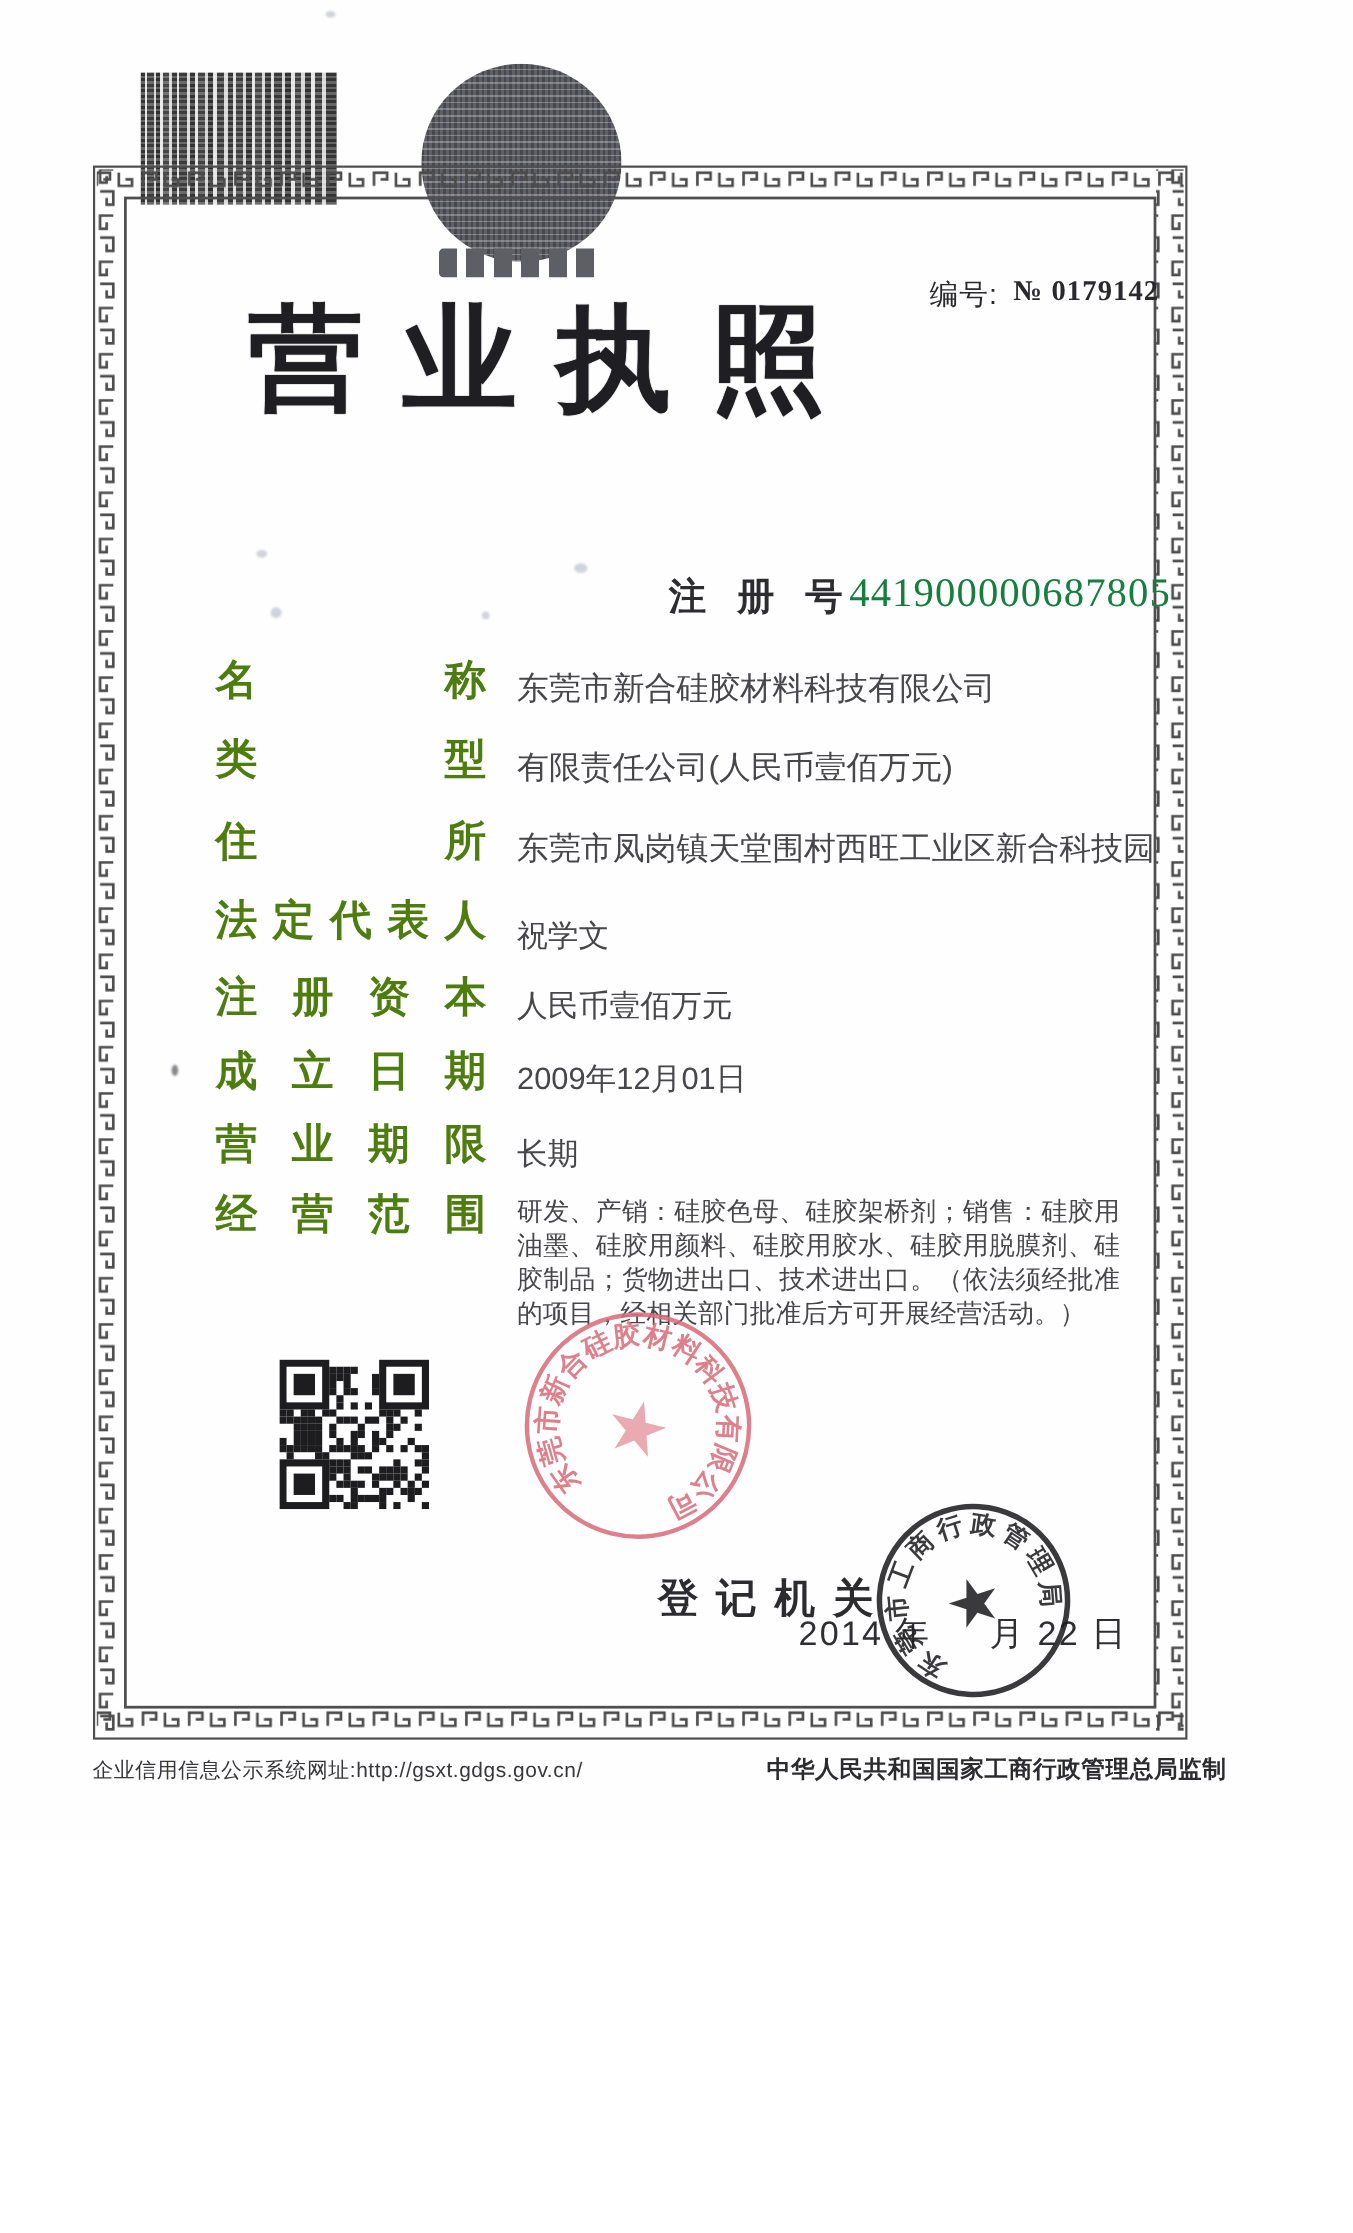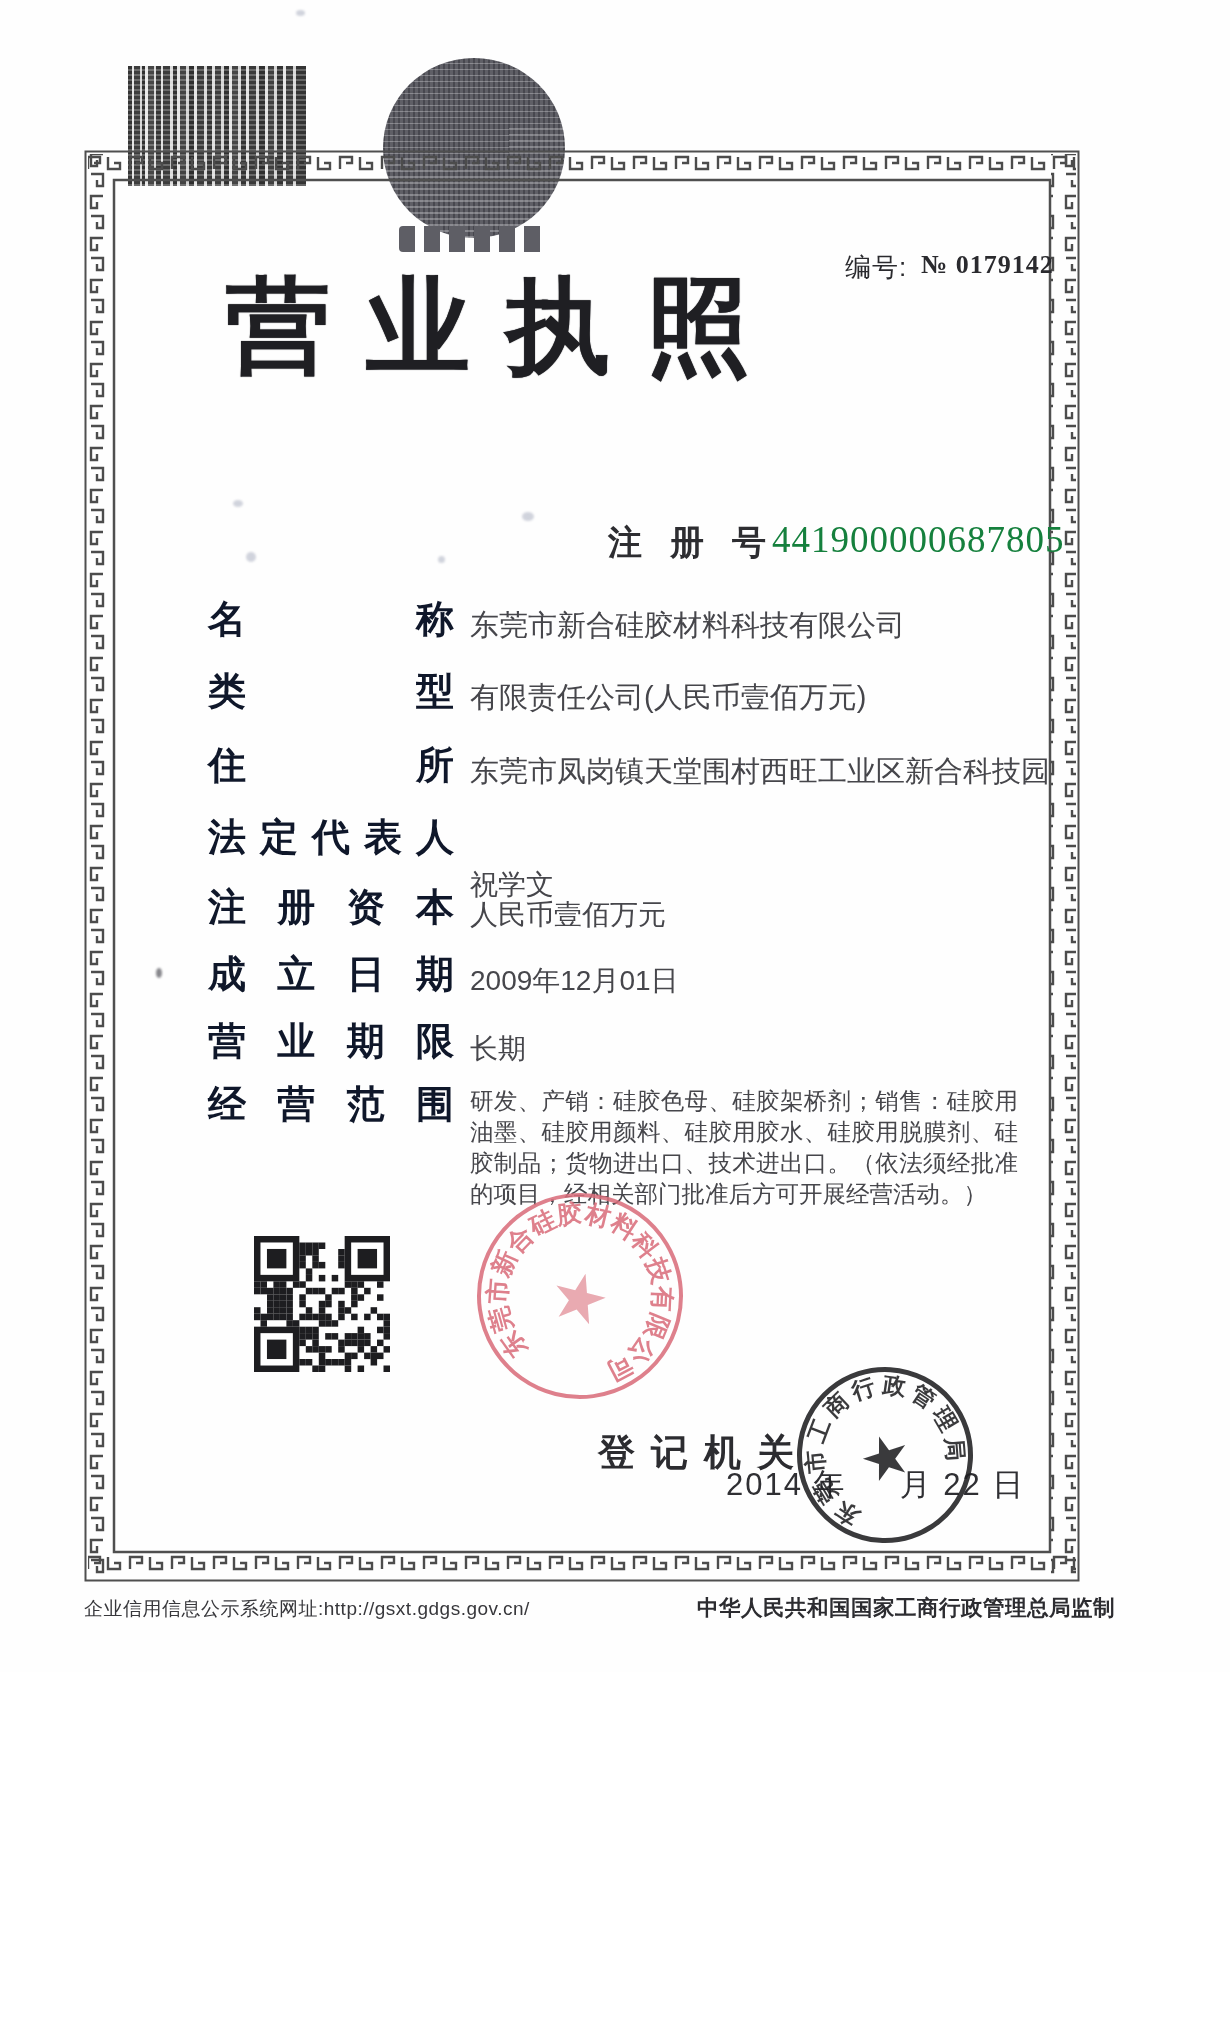--- a/index.html
+++ b/index.html
@@ -42,21 +42,21 @@
   .serial{position:absolute;left:845px;top:250px;font-size:26px;color:#2a2a2e;display:flex;gap:14px;letter-spacing:1px;}
   .serial .no{font-family:"Liberation Serif",serif;font-weight:700;}
   .title{
     position:absolute;left:226px;top:258px;font-size:104px;font-weight:700;color:#1f1f23;
     letter-spacing:36px;white-space:nowrap;text-shadow:0 0 1px #1f1f23;
   }
   .reg-label{position:absolute;left:608px;top:520px;width:158px;font-size:34px;font-weight:600;color:#2d2d31;
     text-align:justify;text-align-last:justify;}
   .reg-value{position:absolute;left:772px;top:518px;font-size:37px;color:#15803d;
     font-family:"Liberation Serif",serif;letter-spacing:1px;}
-  .flabel{position:absolute;left:208px;width:246px;font-size:38px;font-weight:600;color:#0f172a;
+  .flabel{position:absolute;left:196px;width:246px;font-size:38px;font-weight:600;color:#4d7c0f;
     text-align:justify;text-align-last:justify;line-height:1.15;}
   .fvalue{position:absolute;left:470px;color:#46464b;}
   .v-lg{font-size:29px;}
   .v-md{font-size:28px;}
   .v-sm{font-size:23.5px;line-height:31px;width:548px;text-align:justify;}
   .registrar-label{position:absolute;left:598px;top:1428px;width:196px;font-size:37px;font-weight:600;color:#2c2c30;
     text-align:justify;text-align-last:justify;z-index:1;}
   .reg-date{position:absolute;left:726px;top:1464px;font-size:31px;color:#2f2f33;white-space:pre;letter-spacing:2px;z-index:1;}
   .footer-left{position:absolute;left:84px;top:1596px;font-size:19px;color:#37373b;letter-spacing:.5px;}
   .footer-right{position:absolute;left:697px;top:1593px;font-size:21.5px;color:#2c2c30;letter-spacing:.5px;font-weight:600;}
@@ -112,21 +112,21 @@
   <div>
     <div class="flabel" style="top:670px">类 型</div>
     <div class="fvalue v-lg" style="top:678px">有限责任公司(人民币壹佰万元)</div>
   </div>
   <div>
     <div class="flabel" style="top:744px">住 所</div>
     <div class="fvalue v-lg" style="top:752px">东莞市凤岗镇天堂围村西旺工业区新合科技园</div>
   </div>
   <div>
     <div class="flabel" style="top:816px">法 定 代 表 人</div>
-    <div class="fvalue v-md" style="top:866px">祝学文</div>
+    <div class="fvalue v-md" style="top:832px">祝学文</div>
   </div>
   <div>
     <div class="flabel" style="top:886px">注 册 资 本</div>
     <div class="fvalue v-md" style="top:896px">人民币壹佰万元</div>
   </div>
   <div>
     <div class="flabel" style="top:953px">成 立 日 期</div>
     <div class="fvalue v-md" style="top:962px">2009年12月01日</div>
   </div>
   <div>

